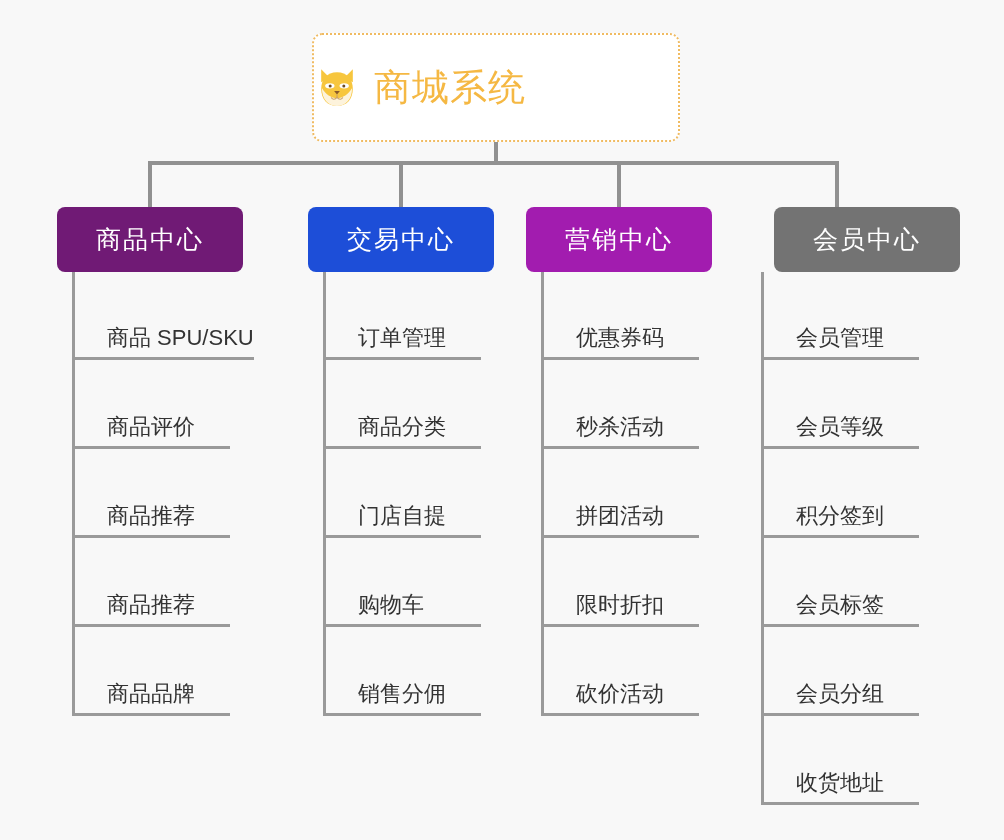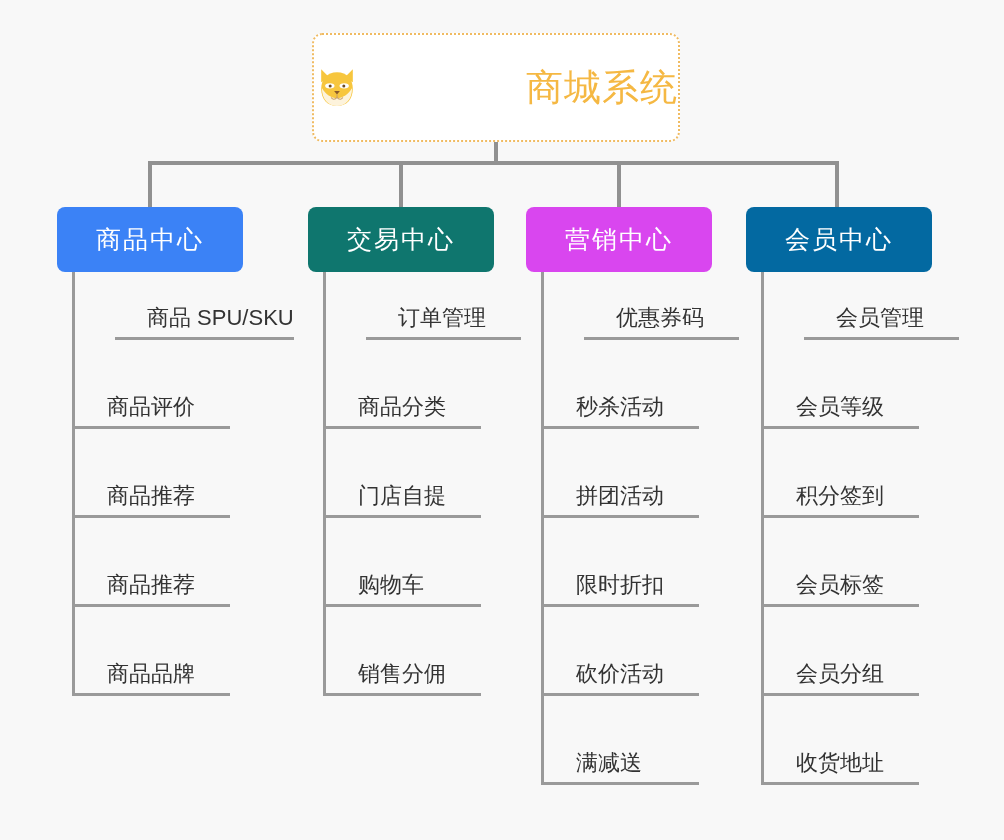--- a/index.html
+++ b/index.html
@@ -26,21 +26,21 @@
     left: 312px;
     top: 33px;
     width: 368px;
     height: 109px;
     box-sizing: border-box;
     background: #ffffff;
     border: 2px dotted #f0bb62;
     border-radius: 10px;
     display: flex;
     align-items: center;
-    justify-content: space-between;
+    justify-content: flex-start;
     gap: 14px;
   }
   .root-icon {
     width: 46px;
     height: 46px;
     display: block;
     flex: 0 0 auto;
   }
   .root-title {
     font-size: 37px;
@@ -94,24 +94,24 @@
     height: 65px;
     border-radius: 8px;
     display: flex;
     align-items: center;
     justify-content: center;
     color: #ffffff;
     font-size: 25px;
     letter-spacing: 2px;
     white-space: nowrap;
   }
-  .branch.b1 .branch-header { background: #3b82f6; }
-  .branch.b2 .branch-header { background: #0f766e; }
-  .branch.b3 .branch-header { background: #d946ef; }
-  .branch.b4 .branch-header { background: #0369a1; }
+  .branch.b1 .branch-header { background: #701a75; }
+  .branch.b2 .branch-header { background: #1d4ed8; }
+  .branch.b3 .branch-header { background: #a21caf; }
+  .branch.b4 .branch-header { background: #737373; margin-left: 28px; }
 
   
   .branch-list {
     position: relative;
     margin-left: 15px;
     padding-left: 0;
     border-left: 3px solid #9a9a9a;
     margin-top: 0;
   }
   .leaf-item {
@@ -123,21 +123,21 @@
     align-items: flex-end;
     font-size: 22px;
     color: #333333;
     white-space: nowrap;
     border-bottom: 3px solid #9a9a9a;
     width: max-content;
     min-width: 155px;
   }
 
   
-  .branch-list .leaf-item:first-child { height: 68px; margin-left: 40px; }
+  .branch-list .leaf-item:first-child { height: 88px; }
 </style>
 </head>
 <body>
 
 <div id="mindmap">
 
   <div class="root-node">
     <svg class="root-icon" viewBox="0 0 64 64">
       <path d="M10 6 L10 24 L22 18 Z" fill="#f7c63e"></path>
       <path d="M54 6 L54 24 L42 18 Z" fill="#f7c63e"></path>
@@ -185,21 +185,20 @@
   </div>
 
   <div class="branch b3">
     <div class="branch-header">营销中心</div>
     <div class="branch-list">
       <div class="leaf-item">优惠券码</div>
       <div class="leaf-item">秒杀活动</div>
       <div class="leaf-item">拼团活动</div>
       <div class="leaf-item">限时折扣</div>
       <div class="leaf-item">砍价活动</div>
-      <div class="leaf-item">满减送</div>
     </div>
   </div>
 
   <div class="branch b4">
     <div class="branch-header">会员中心</div>
     <div class="branch-list">
       <div class="leaf-item">会员管理</div>
       <div class="leaf-item">会员等级</div>
       <div class="leaf-item">积分签到</div>
       <div class="leaf-item">会员标签</div>

